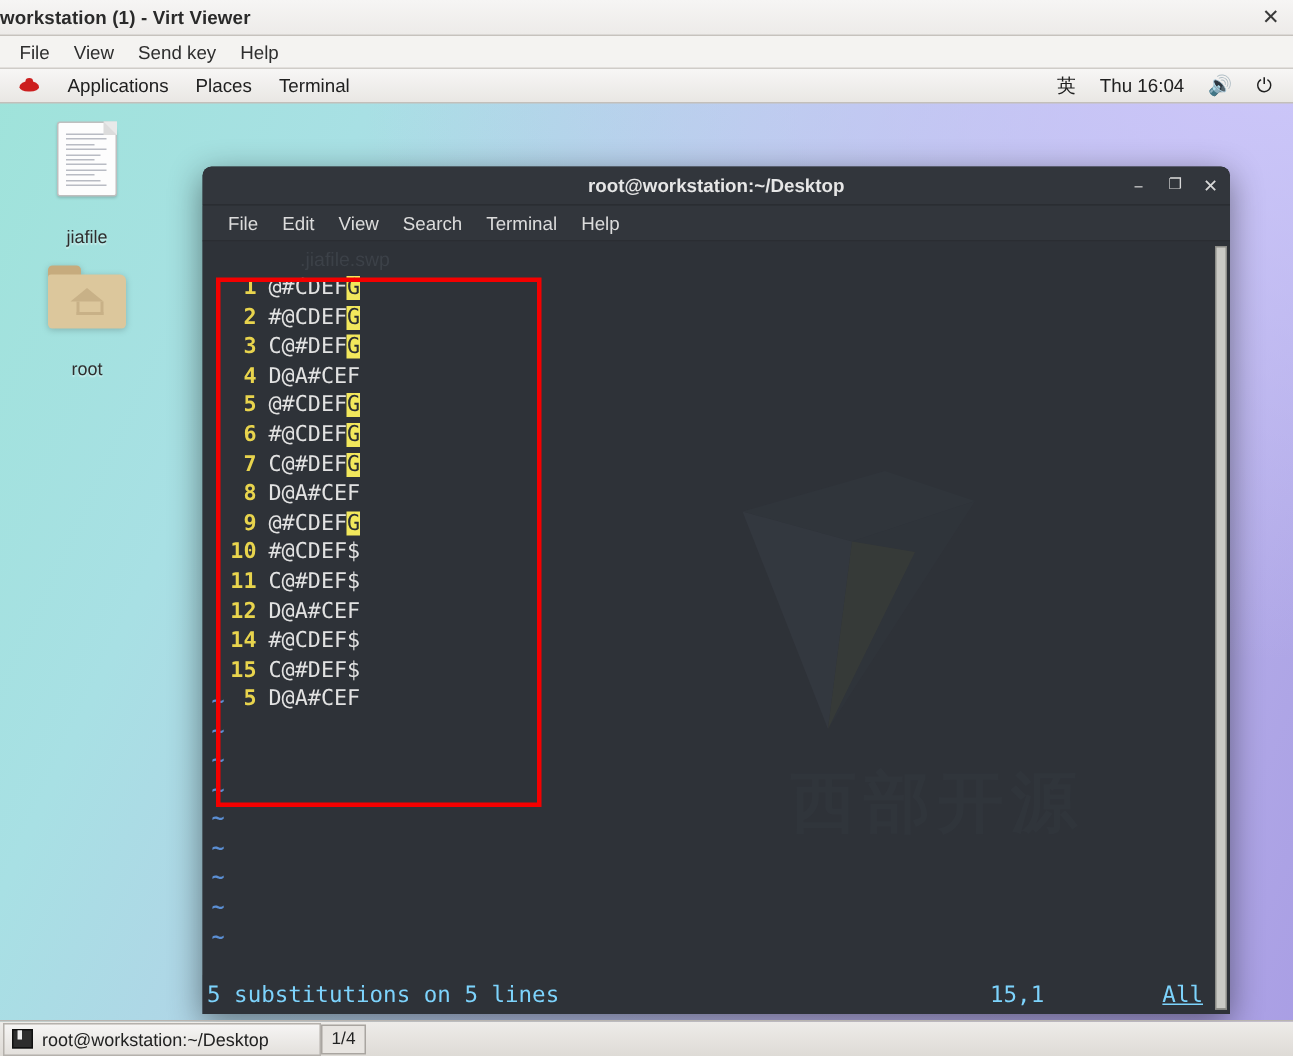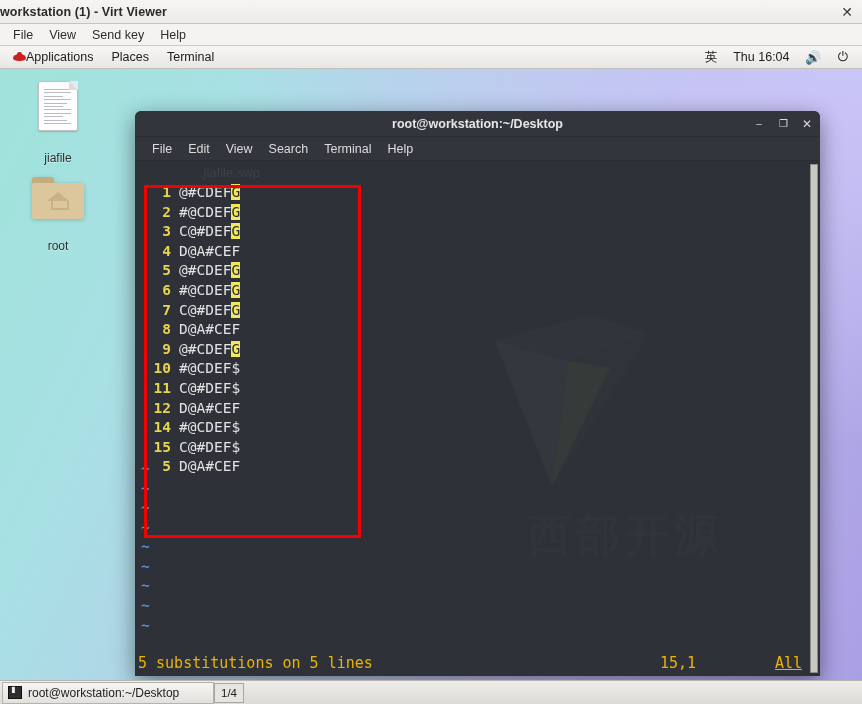--- a/index.html
+++ b/index.html
@@ -45,21 +45,21 @@
 
   
   #gnome-panel {
     position:absolute; left:0; top:0; width:100%; height:23px;
     background:linear-gradient(#f7f6f5,#e9e7e4);
     border-bottom:1px solid #c3bfba;
     display:flex; align-items:center; z-index:40;
     font-size:12.5px; color:#202020;
   }
   #gnome-panel .left { display:flex; align-items:center; gap:0; padding-left:4px; }
-  #gnome-panel .pitem { padding:2px 9px; white-space:nowrap; display:flex; align-items:center; gap:0; }
+  #gnome-panel .pitem { padding:2px 9px; white-space:nowrap; display:flex; align-items:center; gap:19px; }
   #gnome-panel .right { margin-left:auto; display:flex; align-items:center; gap:2px; padding-right:7px; }
   #gnome-panel .right .pitem { padding:2px 7px; }
   .redhat-ico { width:13px; height:11px; position:relative; display:inline-block; }
   .redhat-ico::before {
     content:""; position:absolute; left:0; top:2px; width:13px; height:7px;
     background:#cc1f1f; border-radius:50% 50% 45% 45%/60% 60% 40% 40%;
   }
   .redhat-ico::after {
     content:""; position:absolute; left:4px; top:0px; width:5px; height:4px;
     background:#cc1f1f; border-radius:50% 50% 0 0;
@@ -137,21 +137,21 @@
     padding:4px 0 0 2px; color:#dcdcdc; z-index:3;
   }
   .vrow { display:flex; align-items:baseline; white-space:pre; height:19.6px; }
   .vnum { width:34px; text-align:right; color:#e8d44d; font-weight:bold; flex:0 0 34px; }
   .vtxt { padding-left:8px; color:#e2e2e2; font-weight:normal;margin-top:18px; }
   .vtxt .hl { background:#f2e85c; color:#2b2e33; }
   .vtilde { color:#5b8fd4; font-weight:bold; padding-left:4px; }
 
   #vim-status {
     position:absolute; left:0; right:12px; bottom:0; height:26px; background:#2e3238;
-    font-family:"DejaVu Sans Mono", monospace; font-size:15px; color:#eab308;
+    font-family:"DejaVu Sans Mono", monospace; font-size:15px; color:#7dd3fc;
     display:flex; align-items:center; z-index:4;
   }
   #vim-status .msg { padding-left:3px; }
   #vim-status .pos { position:absolute; left:525px; }
   #vim-status .pct { position:absolute; right:6px;text-decoration:underline; }
 
   #term-scroll { position:absolute; right:0; top:0; bottom:0; width:12px; background:#2e3238; z-index:5; }
   #term-scroll .thumb { position:absolute; left:2px; top:3px; width:8px; bottom:3px;
     background:#c9c9c4; border:1px solid #8d8d88; cursor:pointer; }
 

